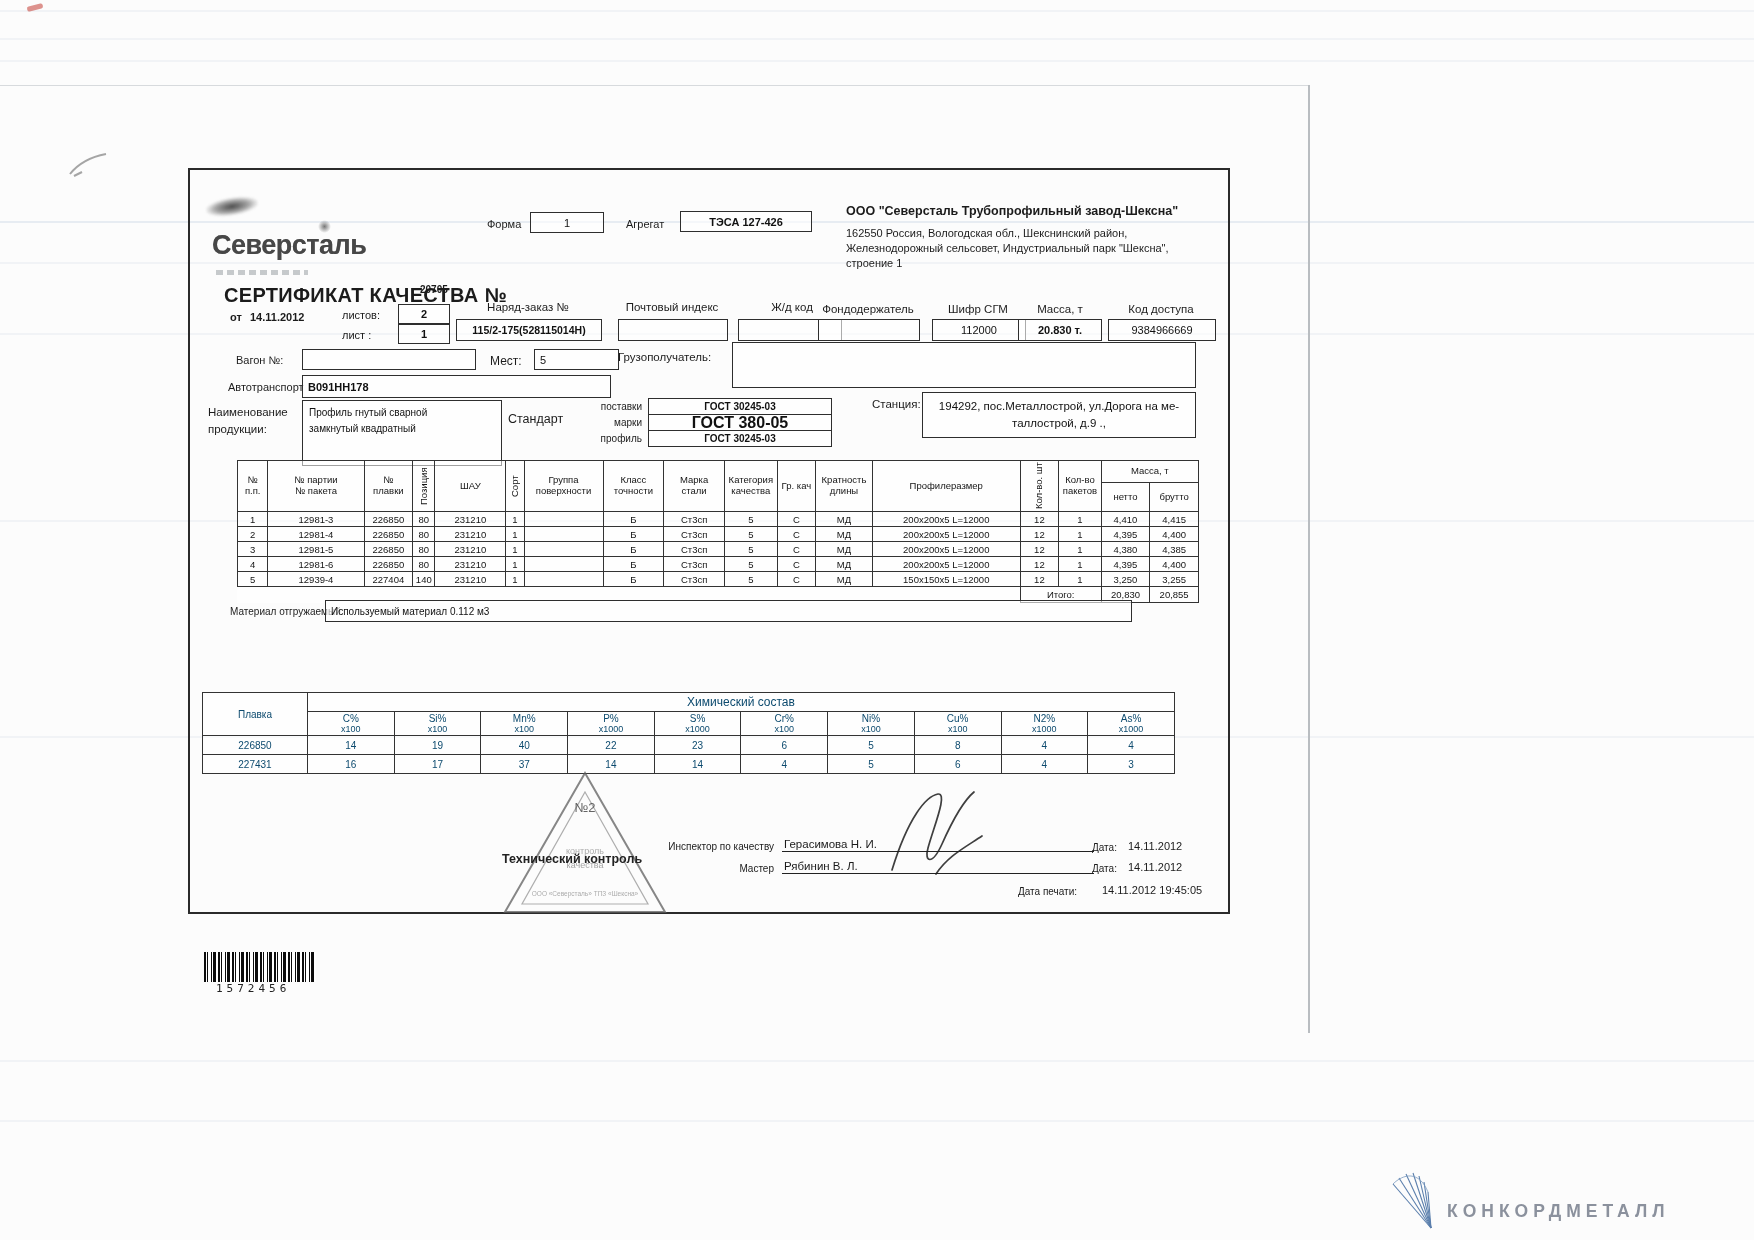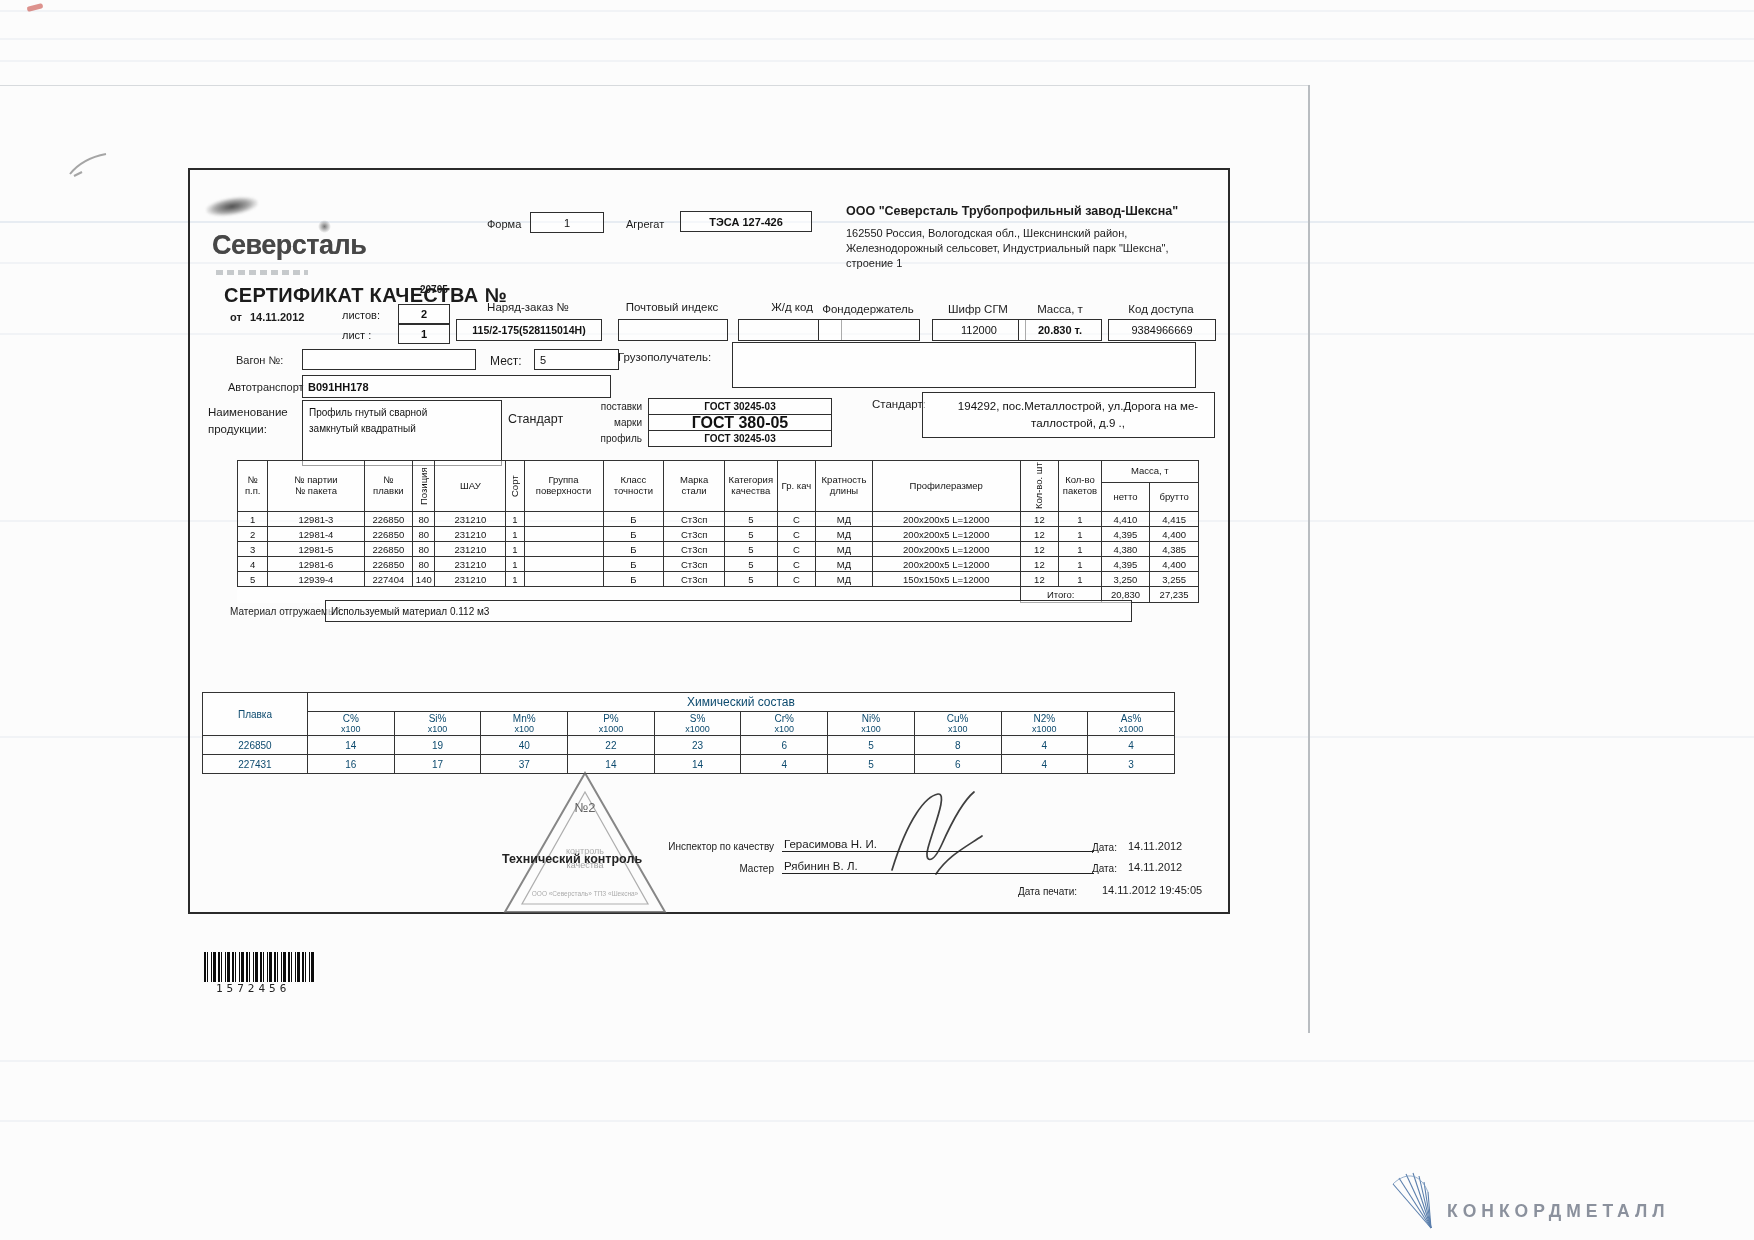--- a/index.html
+++ b/index.html
@@ -141,22 +141,22 @@
 замкнутый квадратный</div>
 
     <div class="lbl" style="left:318px;top:242px;font-size:12.5px;">Стандарт</div>
     <div class="lbl" style="left:398px;top:231px;width:54px;text-align:right;font-size:10px;">поставки</div>
     <div class="lbl" style="left:398px;top:247px;width:54px;text-align:right;font-size:10px;">марки</div>
     <div class="lbl" style="left:398px;top:263px;width:54px;text-align:right;font-size:10px;">профиль</div>
     <div class="box" style="left:458px;top:228px;width:182px;height:15px;font-size:10px;font-weight:bold;">ГОСТ 30245-03</div>
     <div class="box" style="left:458px;top:244px;width:182px;height:15px;font-size:16px;font-weight:bold;">ГОСТ 380-05</div>
     <div class="box" style="left:458px;top:260px;width:182px;height:15px;font-size:10px;font-weight:bold;">ГОСТ 30245-03</div>
 
-    <div class="lbl" style="left:682px;top:228px;font-size:11.5px;">Стандарт:</div>
-    <div class="box" style="left:732px;top:222px;width:272px;height:44px;font-size:11.5px;white-space:pre-line;text-align:center;line-height:1.5;padding-left:19px;">194292, пос.Металлострой, ул.Дорога на ме-
+    <div class="lbl" style="left:682px;top:228px;font-size:11.5px;">Станция:</div>
+    <div class="box" style="left:732px;top:222px;width:272px;height:44px;font-size:11.5px;white-space:pre-line;text-align:center;line-height:1.5;">194292, пос.Металлострой, ул.Дорога на ме-
 таллострой, д.9 .,</div>
 
     <table class="main-table">
       <colgroup>
         <col style="width:30px">
           <col style="width:95px">
           <col style="width:48px">
           <col style="width:22px">
         <col style="width:70px">
           <col style="width:18px">
@@ -301,21 +301,21 @@
             <td>1</td>
             <td>3,250</td>
             <td>3,255</td>
           </tr>
         </tbody>
       <tfoot>
         <tr>
           <td colspan="13"></td>
           <td colspan="2" class="itogo-label">Итого:</td>
           <td class="itogo-val">20,830</td>
-          <td class="itogo-val">27,235</td>
+          <td class="itogo-val">20,855</td>
         </tr>
       </tfoot>
     </table>
 
     <div class="lbl" style="left:40px;top:436px;font-size:10px;">Материал отгружаемый:</div>
     <div class="box left" style="left:135px;top:430px;width:800px;height:20px;font-size:10px;">Используемый материал 0.112 м3</div>
 
     <table class="chem-table">
       <colgroup>
           <col style="width:105px;">

